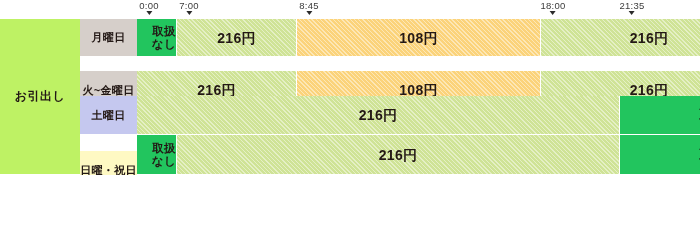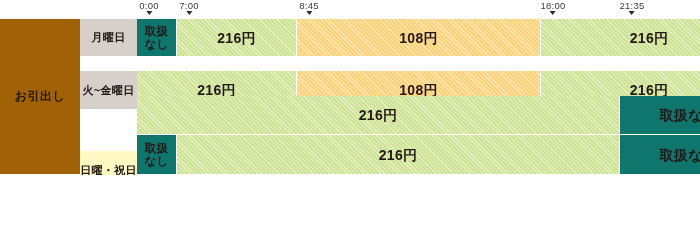--- a/index.html
+++ b/index.html
@@ -18,21 +18,21 @@
   }
   .tick .tick-arrow{
     display:block;margin:0 auto;width:0;height:0;
     border-left:3.5px solid transparent;border-right:3.5px solid transparent;
     border-top:4px solid #2b2b2b;
   }
 
   
   .row-head{
     position:absolute;left:0;top:19px;width:80px;height:155px;
-    background:#a16207;display:flex;align-items:center;justify-content:center;
+    background:#bef264;display:flex;align-items:center;justify-content:center;
     font-size:12px;color:#231815;font-weight:bold;letter-spacing:.5px;
   }
   .row{position:absolute;left:80px;width:620px;}
   .r1{top:19px;height:38px;}
   .r2{top:71px;height:39px;}
   .r3{top:96px;height:39px;}
   .r4{top:135px;height:39px;}
 
   .daycell{
     position:absolute;left:0;top:0;width:57px;height:100%;
@@ -61,21 +61,21 @@
       rgba(255,255,255,.45) 0px,rgba(255,255,255,.45) 1px,
       rgba(255,255,255,0) 1px,rgba(255,255,255,0) 3px);
   }
   .seg-orange{
     background-color:#fbd37a;
     background-image:repeating-linear-gradient(45deg,
       rgba(255,255,255,.45) 0px,rgba(255,255,255,.45) 1px,
       rgba(255,255,255,0) 1px,rgba(255,255,255,0) 3px);
     justify-content:center;
   }
-  .seg-none{background:#0f766e;color:#231815;}
+  .seg-none{background:#22c55e;color:#231815;justify-content:flex-end;}
   .seg-none.two-line{font-size:11.5px;line-height:13px;}
 </style>
 </head>
 <body>
 
 <div id="fee-table">
 
   <div class="ruler">
       <div class="tick" style="left: 137px;">
         <span class="tick-label">0:00</span>
@@ -128,20 +128,23 @@
         <span>216円</span>
       </div>
       <div class="seg seg-orange" style="left: 217px; width: 244px;">
         <span>108円</span>
       </div>
       <div class="seg seg-green last" style="left: 461px; width: 216px;">
         <span>216円</span>
       </div>
     </div>
   <div class="row r3">
+      <div class="daycell day-sat">
+        <span>土曜日</span>
+      </div>
       <div class="seg seg-green" style="left: 57px; width: 483px;">
         <span>216円</span>
       </div>
       <div class="seg seg-none last" style="left: 540px; width: 137px;">
         <span>取扱なし</span>
       </div>
     </div>
   <div class="row r4">
       <div class="daycell day-sun">
         <span>日曜・祝日</span>

